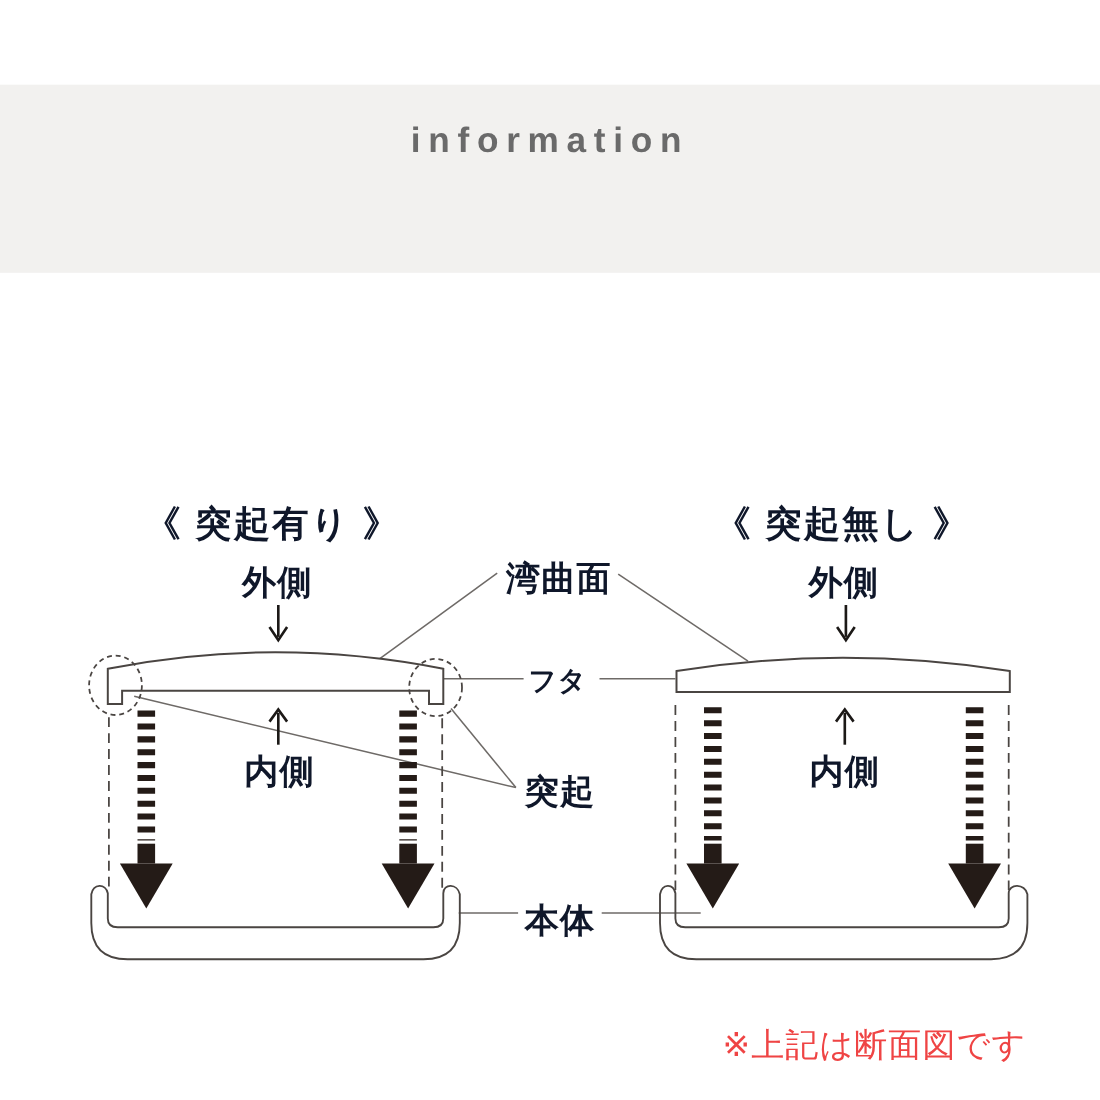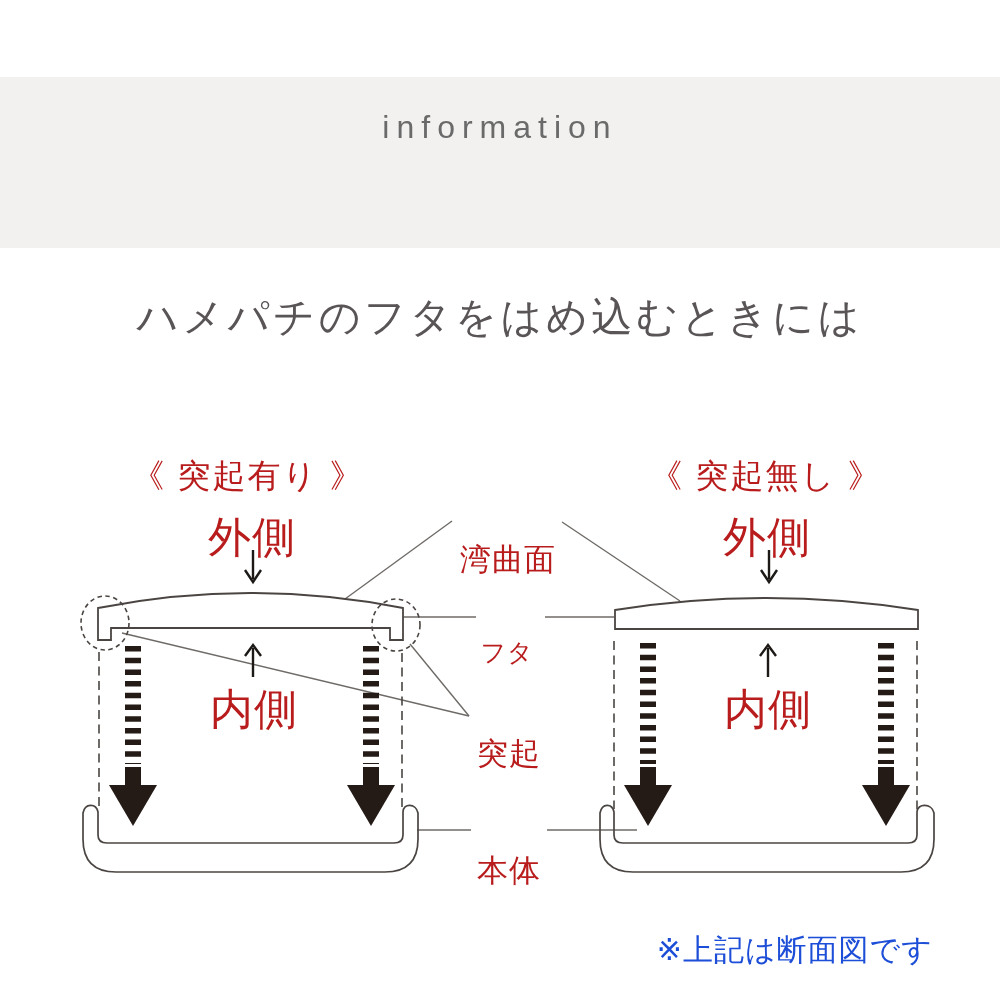--- a/index.html
+++ b/index.html
@@ -2,45 +2,44 @@
 <html><head>
 <meta charset="utf-8">
 <style>
   html,body{margin:0;padding:0;}
   body{
     width:1000px;height:1000px;position:relative;background:#ffffff;
     font-family:"Liberation Sans","DejaVu Sans",sans-serif;
     overflow:hidden;
   }
   .abs{position:absolute;}
-  .ctr{transform:translateX(-50%);white-space:nowrap;}
+  .ctr{transform:translateX(-50%);white-space:nowrap;font-weight:bold;}
   
   .band{left:0;top:77px;width:1000px;height:171px;background:#f2f1ef;}
   .eyebrow{left:500px;top:109px;font-size:32px;letter-spacing:7px;color:#6a6a6a;}
   .title{left:500px;top:163px;font-size:52px;letter-spacing:5px;color:#575352;}
   
   .intro{left:500px;top:285px;text-align:center;font-size:41px;line-height:65px;
          letter-spacing:3.5px;color:#595456;}
   
-  .lbl{color:#b91c1c;}
+  .lbl{color:#0f172a;}
   .heading{font-size:33px;letter-spacing:2px;top:454px;}
-  .side-lbl{font-size:43px;letter-spacing:1px;}
-  .mid-lbl{letter-spacing:1px;margin-top:34px;}
-  .footer-note{right:67px;top:930px;font-size:30px;letter-spacing:1px;color:#1d4ed8;white-space:nowrap;}
+  .side-lbl{font-size:31px;letter-spacing:1px;}
+  .mid-lbl{letter-spacing:1px;}
+  .footer-note{right:67px;top:930px;font-size:30px;letter-spacing:1px;color:#ef4444;white-space:nowrap;}
   svg{position:absolute;left:0;top:0;}
 </style>
 </head>
 <body>
 
 <div class="abs band">
   <div class="abs ctr eyebrow" style="position:fixed;">information</div>
 </div>
 
 <div class="abs ctr intro">
-  <div>ハメパチのフタをはめ込むときには</div>
 </div>
 
 <svg width="1000" height="1000" viewBox="0 0 1000 1000">
 
   <g stroke="#6e6a67" stroke-width="1.4">
     <line x1="345" y1="599" x2="452" y2="521"></line>
     <line x1="562" y1="522" x2="680" y2="601"></line>
     <line x1="395" y1="617" x2="476" y2="617"></line>
     <line x1="545" y1="617" x2="614" y2="617"></line>
     <line x1="122" y1="633" x2="469" y2="716"></line>

